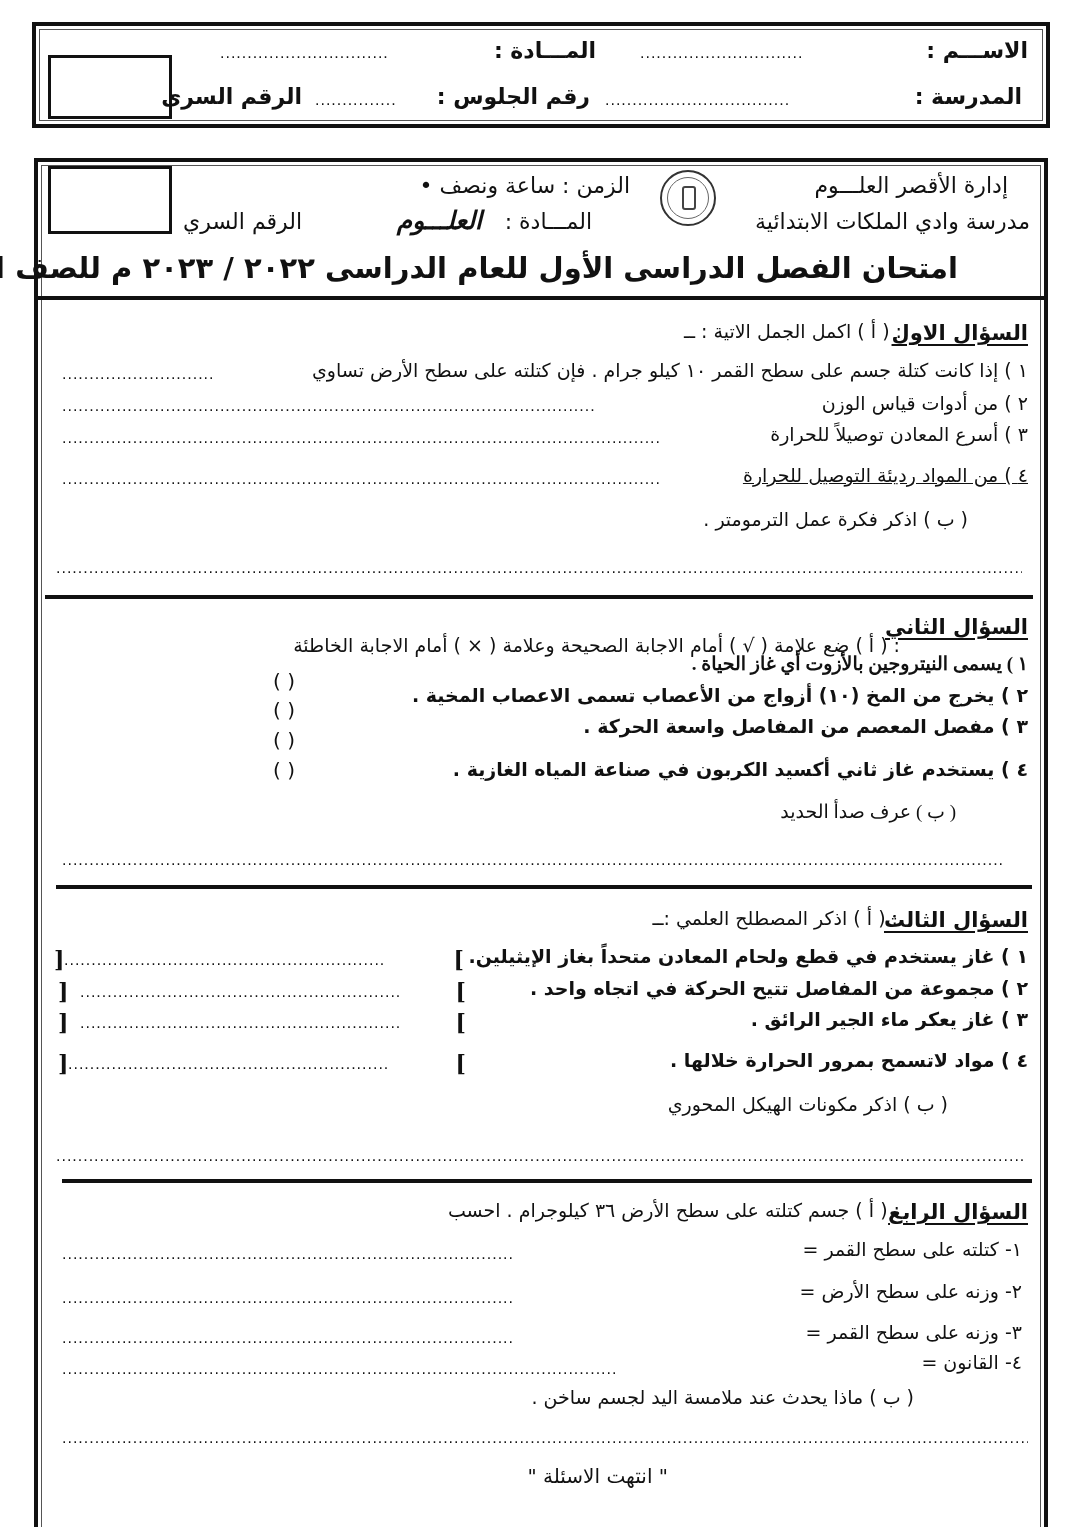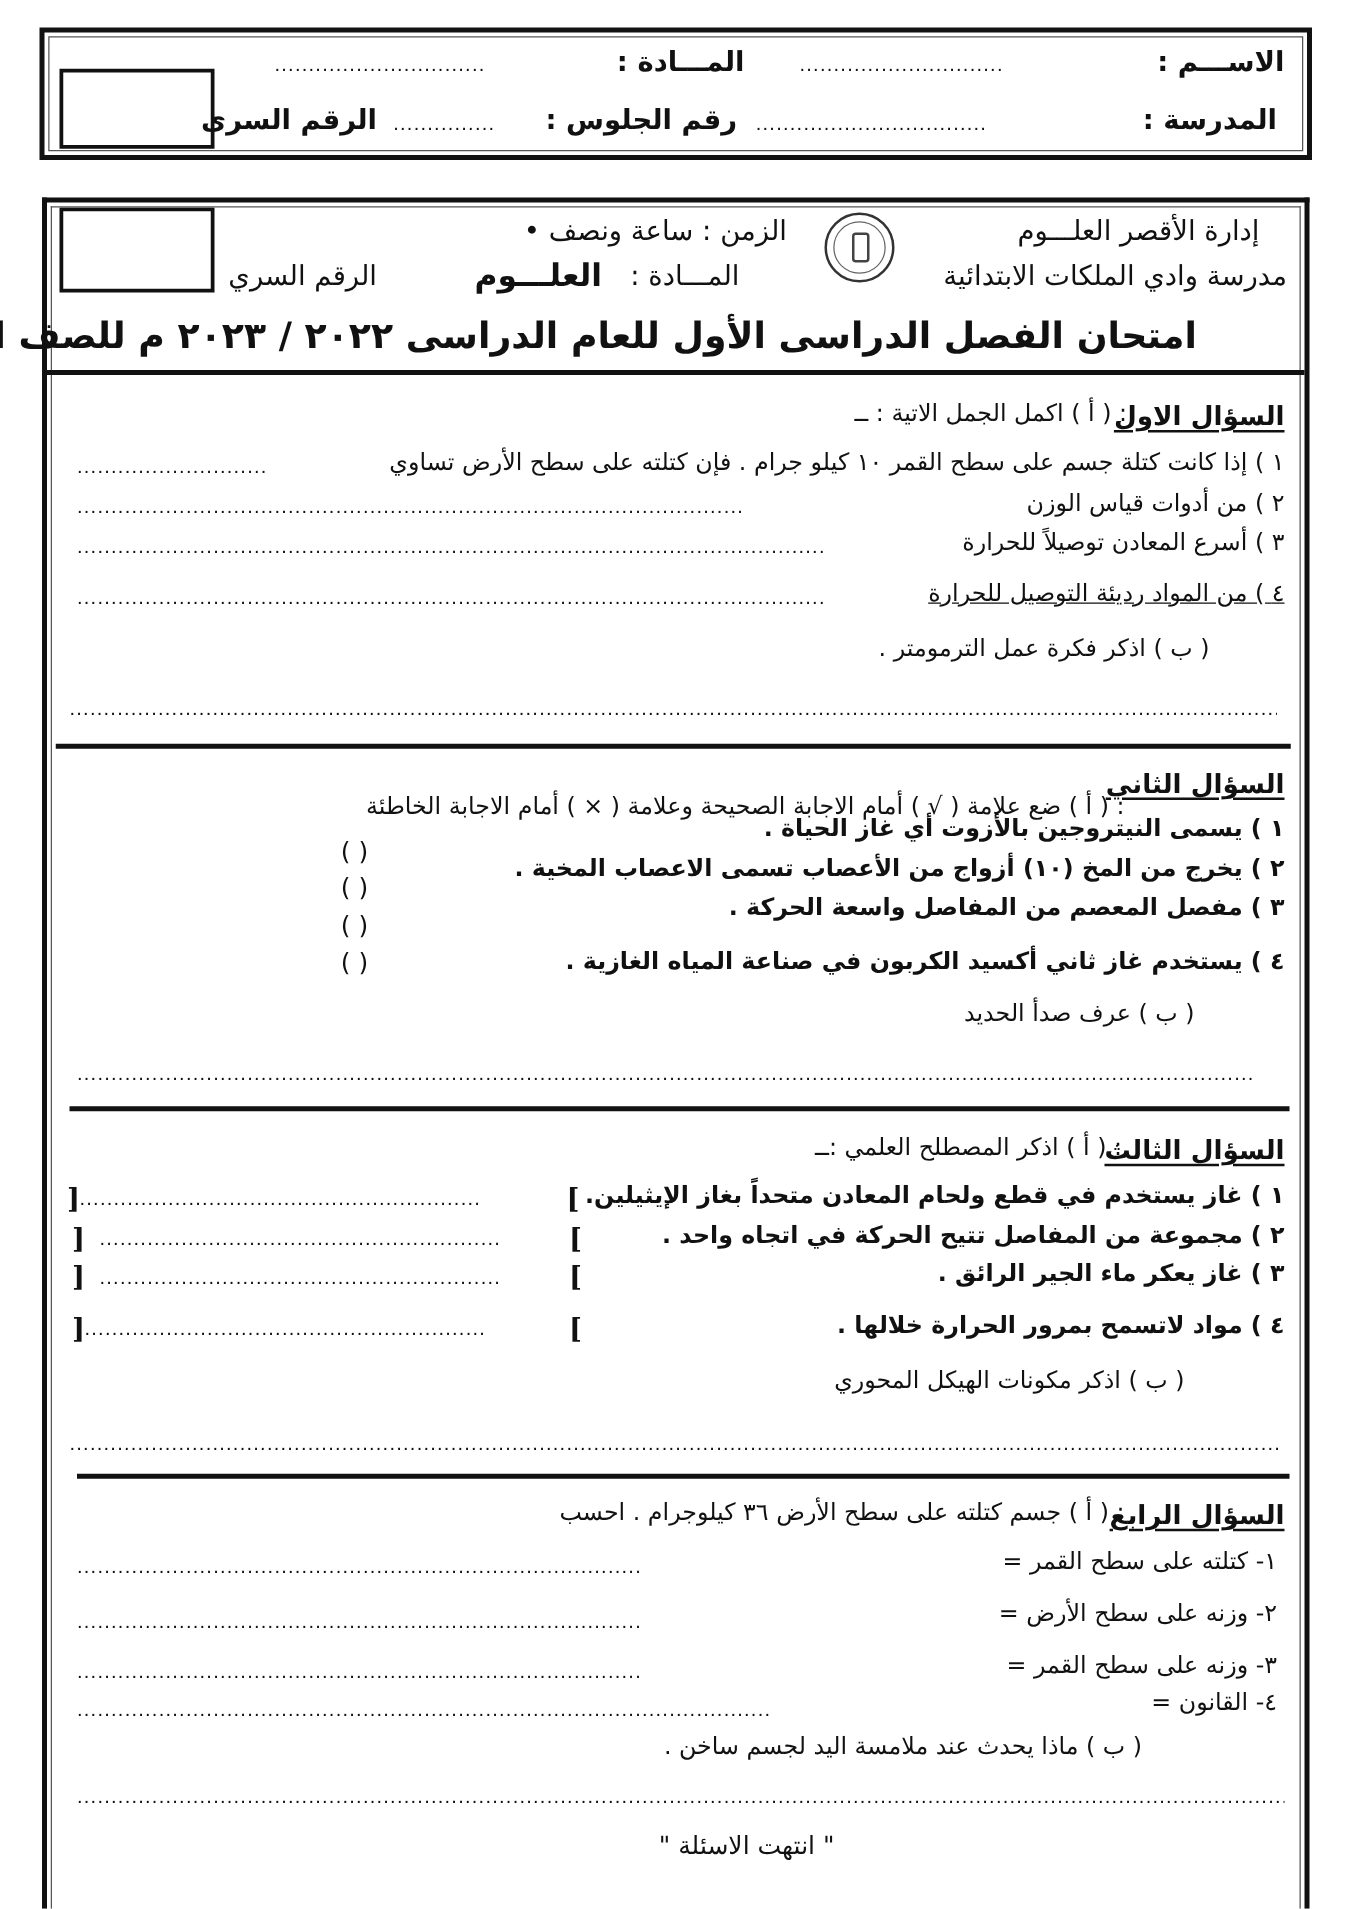--- a/index.html
+++ b/index.html
@@ -88,21 +88,21 @@
 <div class="grade-box" style="left:48px; top:166px; width:124px; height:68px;"></div>
 <span class="abs txt" style="right:72px; top:175px; font-size:22px;">إدارة الأقصر العلـــوم</span>
 <span class="abs txt" style="right:50px; top:211px; font-size:22px;">مدرسة وادي الملكات الابتدائية</span>
 
 <div class="logo">
     <div class="logo-fig"></div>
   </div>
 
 <span class="abs txt" style="right:450px; top:175px; font-size:22px;">الزمن : ساعة ونصف •</span>
 <span class="abs txt" style="right:488px; top:211px; font-size:22px;">المـــادة :</span>
-<span class="abs txt bold" style="right:598px; top:208px; font-size:25px;">العلـــوم</span>
+<span class="abs txt bold" style="right:598px; top:208px; font-size:25px;font-style:italic;">العلـــوم</span>
 <span class="abs txt" style="right:778px; top:211px; font-size:22px;">الرقم السري</span>
 
 <span class="abs txt bold" style="right:122px; top:254px; font-size:29px;">امتحان الفصل الدراسى الأول للعام الدراسى ٢٠٢٢ / ٢٠٢٣ م للصف السادس الابتدائى</span>
 <div class="header-rule" style="top:296px;"></div>
 
 <span class="abs txt q-title" style="right:52px; top:323px;">السؤال الاول</span>
 <span class="abs txt" style="right:178px; top:322px;">: ( أ ) اكمل الجمل الاتية : ــ</span>
 
 <span class="abs txt" style="right:52px; top:361px;">١ ) إذا كانت كتلة جسم على سطح القمر ١٠ كيلو جرام . فإن كتلته على سطح الأرض تساوي</span>
 <span class="abs dots" style="left:62px; top:366px; width:170px;">............................</span>
@@ -117,31 +117,31 @@
 <span class="abs dots" style="left:62px; top:471px; width:628px;">..............................................................................................................</span>
 
 <span class="abs txt" style="right:112px; top:510px;">( ب ) اذكر فكرة عمل الترمومتر .</span>
 <span class="abs dots" style="left:56px; top:560px; width:966px;">..........................................................................................................................................................................................</span>
 
 <div class="sec-rule" style="left:45px; top:595px; width:988px;"></div>
 
 <span class="abs txt q-title" style="right:52px; top:617px;padding-left:20px;">السؤال الثاني</span>
 <span class="abs txt" style="right:180px; top:616px;margin-top:20px;">: ( أ ) ضع علامة (  √  ) أمام الاجابة الصحيحة وعلامة ( × ) أمام الاجابة الخاطئة</span>
 
-<span class="abs txt bold" style="right:52px; top:654px;">١ ) يسمى النيتروجين بالأزوت أي غاز الحياة .</span>
+<span class="abs txt bold" style="right:52px; top:654px;font-family:Liberation Serif, serif;">١ ) يسمى النيتروجين بالأزوت أي غاز الحياة .</span>
 <span class="abs txt bold" style="right:52px; top:686px;">٢ ) يخرج من المخ (١٠) أزواج من الأعصاب تسمى الاعصاب المخية .</span>
 <span class="abs txt bold" style="right:52px; top:717px;">٣ ) مفصل المعصم من المفاصل واسعة الحركة .</span>
 <span class="abs txt bold" style="right:52px; top:760px;">٤ ) يستخدم غاز ثاني أكسيد الكربون في صناعة المياه الغازية .</span>
 
 <span class="abs txt paren-pair" style="left:273px; top:671px;">(        )</span>
 <span class="abs txt paren-pair" style="left:273px; top:700px;">(        )</span>
 <span class="abs txt paren-pair" style="left:273px; top:730px;">(        )</span>
 <span class="abs txt paren-pair" style="left:273px; top:760px;">(        )</span>
 
-<span class="abs txt" style="right:124px; top:802px;">( ب ) عرف صدأ الحديد</span>
+<span class="abs txt" style="right:124px; top:802px;font-family:Liberation Serif, serif;">( ب ) عرف صدأ الحديد</span>
 <span class="abs dots" style="left:62px; top:852px; width:940px;">..........................................................................................................................................................................................</span>
 
 <div class="sec-rule" style="left:56px; top:885px; width:976px;"></div>
 
 <span class="abs txt q-title" style="right:52px; top:910px;">السؤال الثالث</span>
 <span class="abs txt" style="right:182px; top:909px;">: ( أ ) اذكر المصطلح العلمي :ــ</span>
 
 <span class="abs txt bold" style="right:52px; top:947px;">١ ) غاز يستخدم في قطع ولحام المعادن متحداً بغاز الإيثيلين.</span>
 <span class="abs txt bold" style="right:52px; top:979px;">٢ ) مجموعة من المفاصل تتيح الحركة في اتجاه واحد .</span>
 <span class="abs txt bold" style="right:52px; top:1010px;margin-left:40px;">٣ ) غاز يعكر ماء الجير الرائق .</span>

